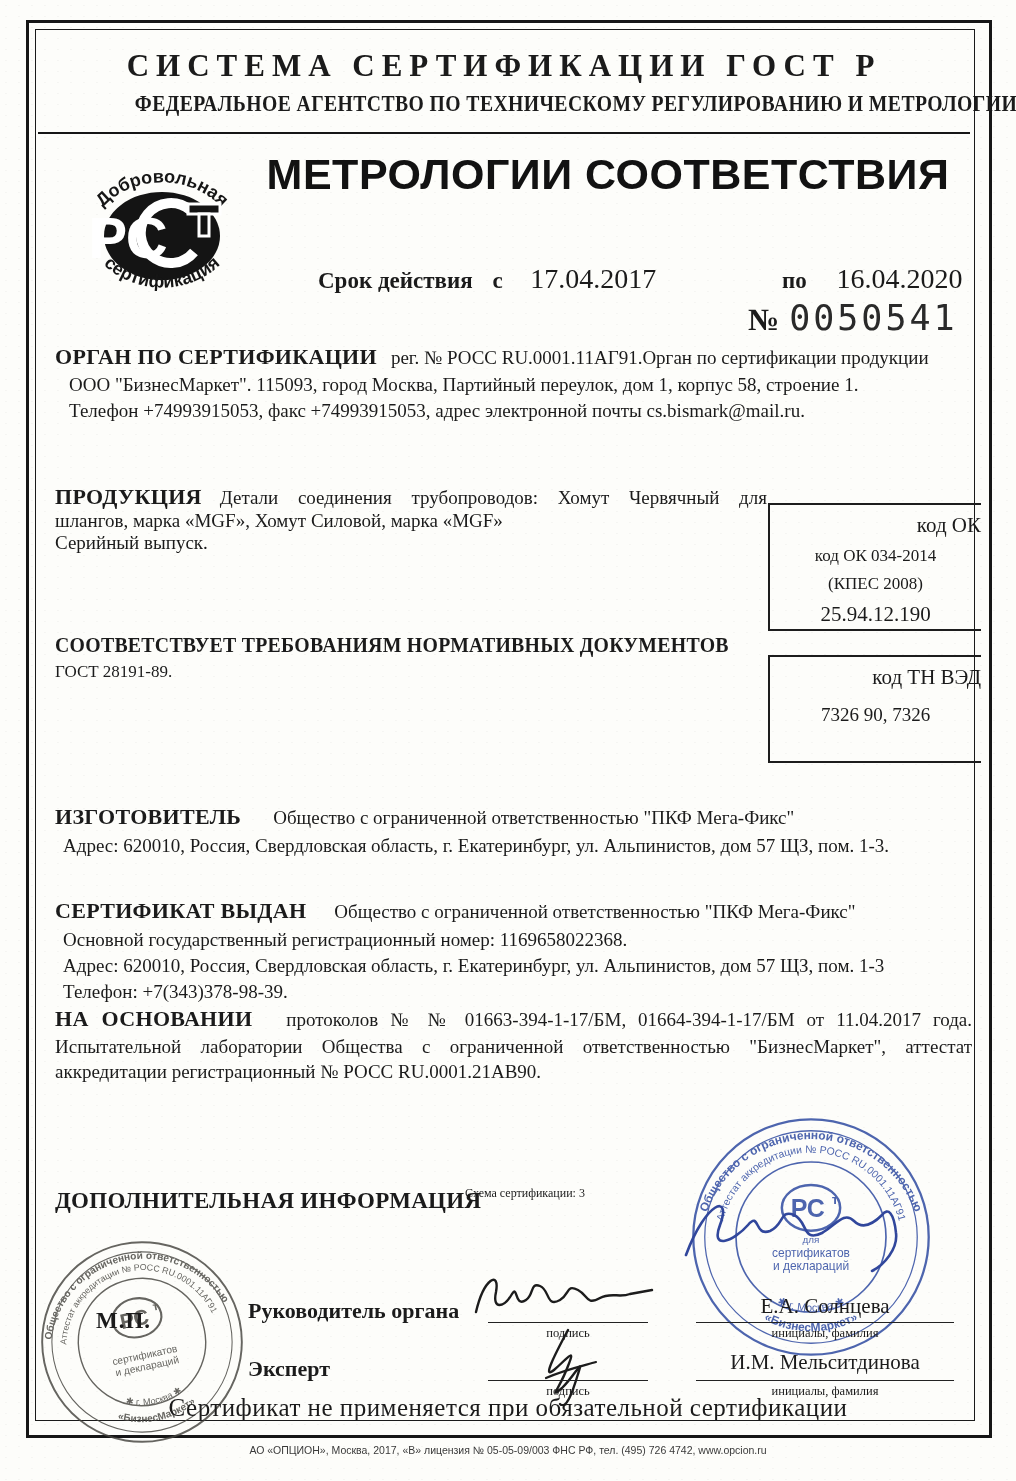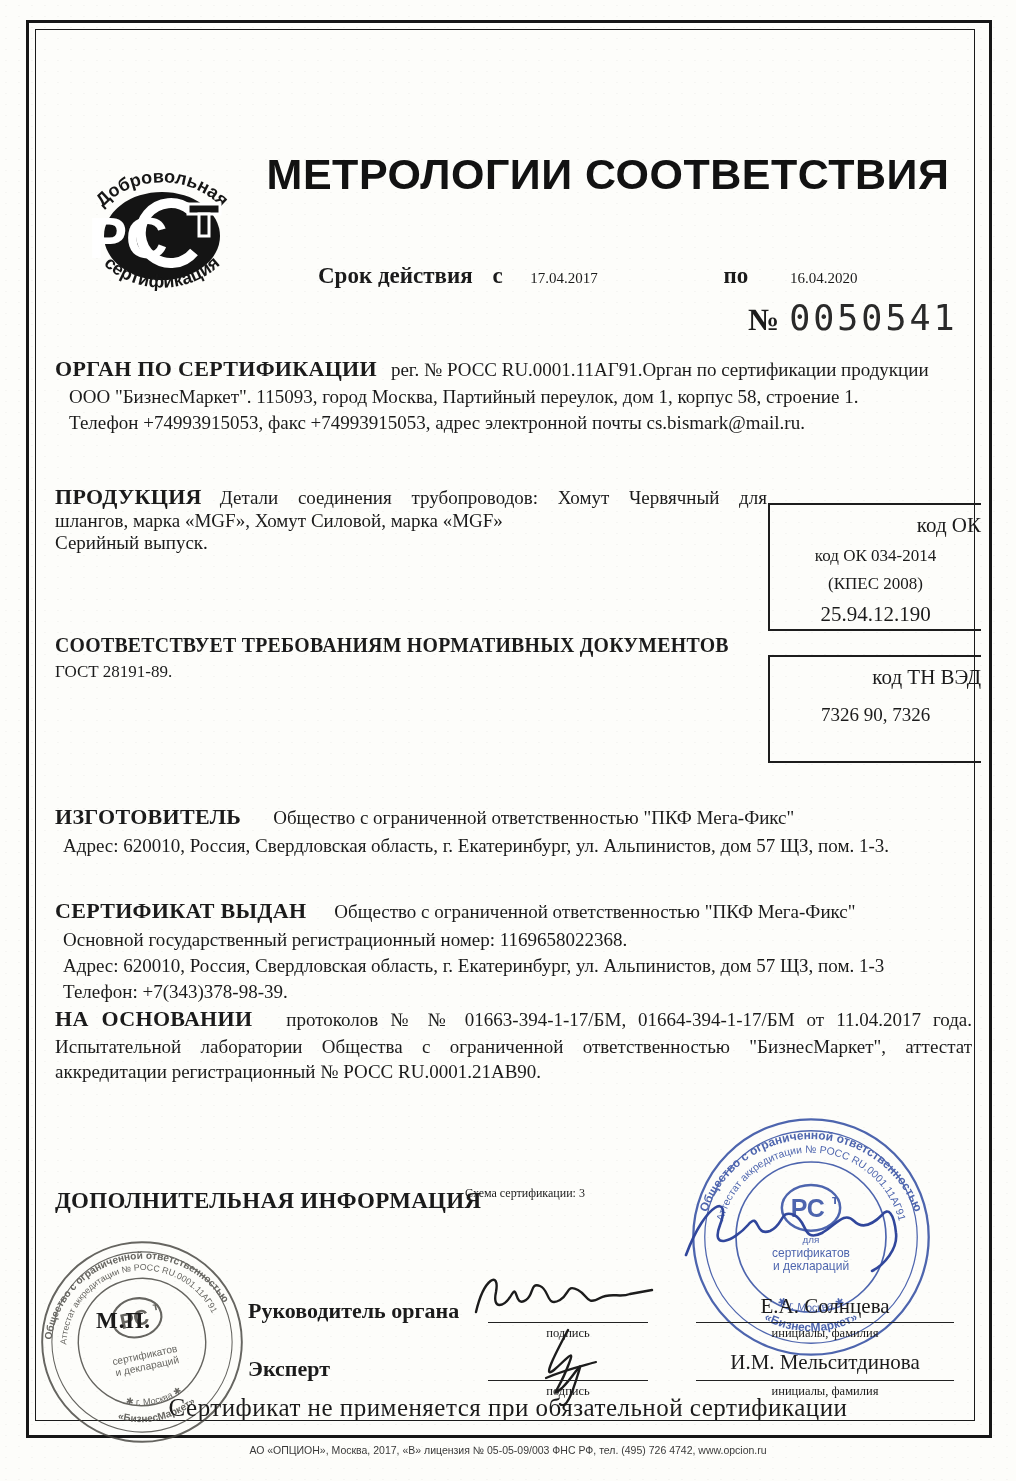--- a/index.html
+++ b/index.html
@@ -15,21 +15,21 @@
   .frame-inner{left:35px;top:29px;width:938px;height:1390px;border:1.5px solid #1a1a1a;}
   .header-box{left:38px;top:32px;width:932px;height:100px;border-bottom:2px solid #161616;text-align:center;}
   .hdr1{margin-top:16px;font-size:31px;font-weight:bold;letter-spacing:7px;}
   .hdr2wrap{margin-top:6px;}
   .hdr2{display:inline-block;transform:scaleX(0.82);transform-origin:center;font-size:24px;font-weight:bold;letter-spacing:0.5px;white-space:nowrap;}
   .title{left:258px;top:150px;width:700px;text-align:center;font-family:"Liberation Sans",sans-serif;font-weight:700;font-size:43px;letter-spacing:0.5px;color:#121212;}
   .certno-row{left:318px;top:222px;font-size:23px;}
   .certno-row .no{font-size:27px;font-weight:bold;margin-right:26px;}
   .validity{left:318px;top:263px;font-size:23px;}
   .validity b{font-size:23px;}
-  .validity .date{font-size:15px;}
+  .validity .date{font-size:28px;}
   .blankno{left:748px;top:298px;}
   .blankno .no{font-size:31px;font-weight:bold;margin-right:10px;}
   .blankno .digits{font-family:"DejaVu Sans Mono",monospace;font-size:35px;letter-spacing:3px;color:#2a2a2a;}
   .slabel{font-weight:bold;font-size:22px;letter-spacing:0.3px;}
   .body,.bodyline{font-size:19px;}
   .cond{display:inline-block;transform:scaleX(0.9);transform-origin:left;white-space:nowrap;}
   .sidebox{border:2px solid #1d1d1d;border-right:none;background:transparent;}
   .sidebox .bx-label{font-size:21px;margin:8px 0 0 12px;text-align:right;}
   .sidebox .bx-line{text-align:center;font-size:17px;margin-top:8px;}
   .sidebox .bx-value{text-align:center;font-size:21px;margin-top:8px;}
@@ -44,20 +44,24 @@
   svg text{font-family:"Liberation Sans",sans-serif;}
 </style>
 </head>
 <body>
 
 <div class="page">
 
   <div class="abs frame-outer"></div>
   <div class="abs frame-inner"></div>
 
+  <div class="abs header-box">
+    <div class="hdr1">СИСТЕМА СЕРТИФИКАЦИИ ГОСТ Р</div>
+    <div class="hdr2wrap"><span class="hdr2">ФЕДЕРАЛЬНОЕ АГЕНТСТВО ПО ТЕХНИЧЕСКОМУ РЕГУЛИРОВАНИЮ И МЕТРОЛОГИИ</span></div>
+  </div>
 
   <div class="abs" style="left:72px;top:148px;width:180px;height:160px;">
     <svg width="180" height="160" viewBox="0 0 180 160">
       <defs>
         <path id="lg-top" d="M 22,72 A 74,62 0 0 1 158,72" fill="none"></path>
         <path id="lg-bot" d="M 18,96 A 76,64 0 0 0 162,96" fill="none"></path>
       </defs>
       <text font-size="18" font-weight="bold" fill="#161616">
         <textPath href="#lg-top" startOffset="50%" text-anchor="middle">Добровольная</textPath>
       </text>
@@ -75,28 +79,28 @@
   </div>
 
   <div class="abs title">МЕТРОЛОГИИ СООТВЕТСТВИЯ</div>
 
 
   <div class="abs validity">
     <b>Срок действия</b>
     <b style="margin-left:14px;">с</b>
     <span class="date" style="margin-left:22px;">17.04.2017</span>
     <b style="margin-left:120px;">по</b>
-    <span class="date" style="margin-left:36px;">16.04.2020</span>
+    <span class="date" style="margin-left:24px;">16.04.2020</span>
   </div>
 
   <div class="abs blankno">
     <span class="no">№</span><span class="digits">0050541</span>
   </div>
 
-  <div class="abs" style="left:55px;top:356px;width:915px;">
+  <div class="abs" style="left:55px;top:344px;width:915px;">
     <div><span class="slabel">ОРГАН ПО СЕРТИФИКАЦИИ</span>
       <span class="body" style="margin-left:10px;">рег. № РОСС RU.0001.11АГ91.Орган по сертификации продукции</span></div>
     <div class="bodyline" style="margin:4px 0 0 14px;">ООО "БизнесМаркет". 115093, город Москва, Партийный переулок, дом 1, корпус 58, строение 1.</div>
     <div class="bodyline" style="margin:4px 0 0 14px;">Телефон +74993915053, факс +74993915053, адрес электронной почты cs.bismark@mail.ru.</div>
   </div>
 
   <div class="abs" style="left:55px;top:484px;width:712px;text-align:justify;">
     <span class="slabel" style="margin-right:18px;">ПРОДУКЦИЯ</span><span class="body">Детали соединения трубопроводов: Хомут Червячный для шлангов, марка «MGF», Хомут Силовой, марка «MGF»</span>
     <div class="bodyline">Серийный выпуск.</div>
   </div>

